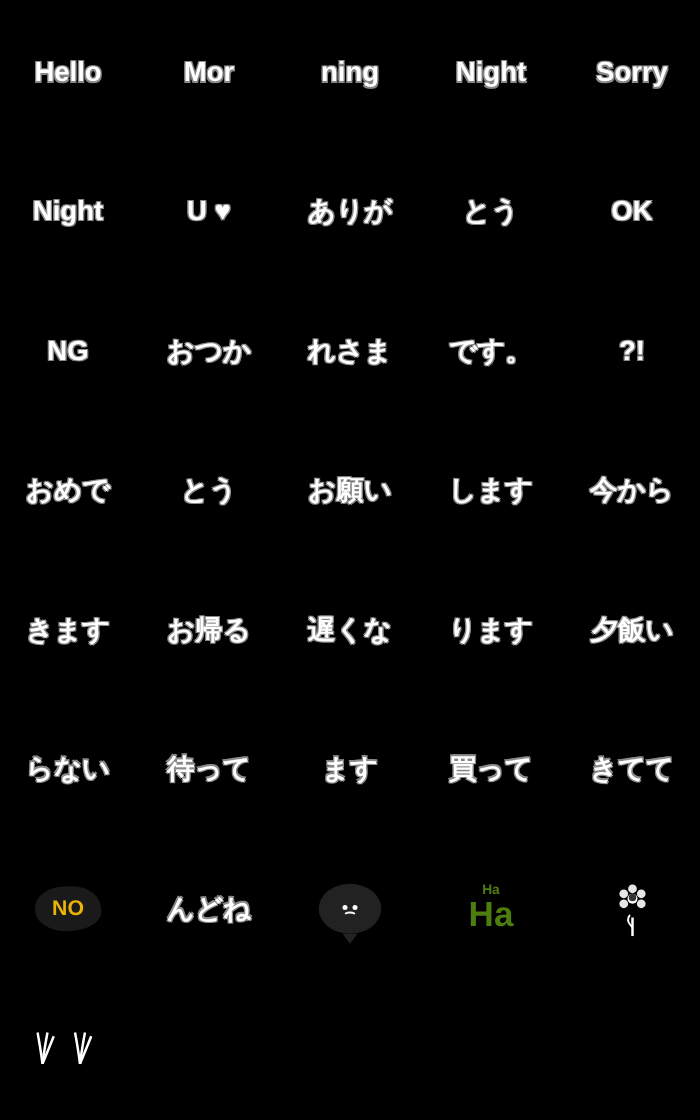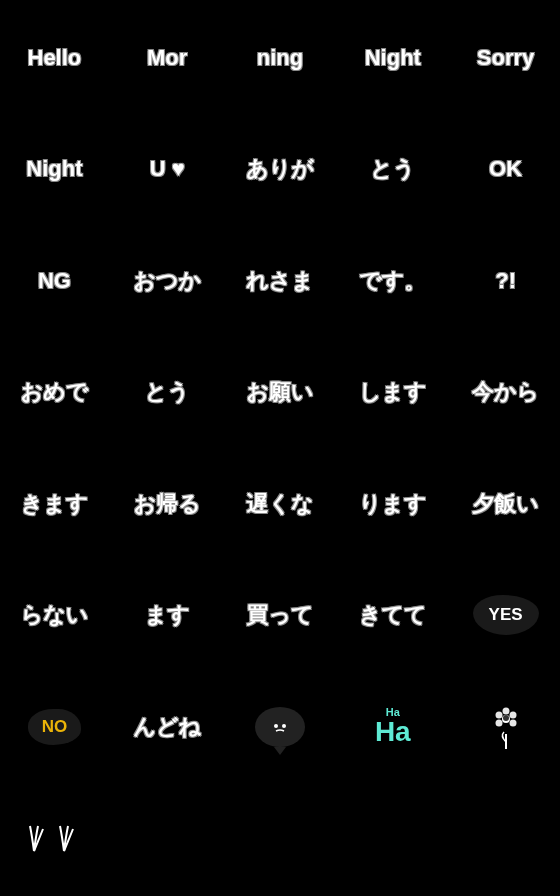--- a/index.html
+++ b/index.html
@@ -55,21 +55,21 @@
       bottom: -8px;
       left: 50%;
       transform: translateX(-50%);
       width: 0;
       height: 0;
       border-left: 6px solid transparent;
       border-right: 6px solid transparent;
       border-top: 8px solid #222;
     }
     .ha-text {
-      color: #5eead4;
+      color: #4d7c0f;
       font-family: Arial, sans-serif;
       font-weight: bold;
       text-align: center;
       line-height: 1;
     }
     .ha-text .small-ha {
       font-size: 11px;
       display: block;
     }
     .ha-text .big-ha {
@@ -183,31 +183,31 @@
   <div class="cell">
     <span class="cell-text">ります</span>
   </div>
   <div class="cell">
     <span class="cell-text">夕飯い</span>
   </div>
   <div class="cell">
     <span class="cell-text">らない</span>
   </div>
   <div class="cell">
+    <span class="cell-text">待って</span>
+  </div>
+  <div class="cell">
     <span class="cell-text">ます</span>
   </div>
 
   <div class="cell">
     <span class="cell-text">買って</span>
   </div>
   <div class="cell">
     <span class="cell-text">きてて</span>
-  </div>
-  <div class="cell">
-    <div class="blob-shape">YES</div>
   </div>
   <div class="cell">
     <div class="blob-no">NO</div>
   </div>
 
   <div class="cell">
     <span class="cell-text">んどね</span>
   </div>
   <div class="cell">
     <div class="speech-bubble">

